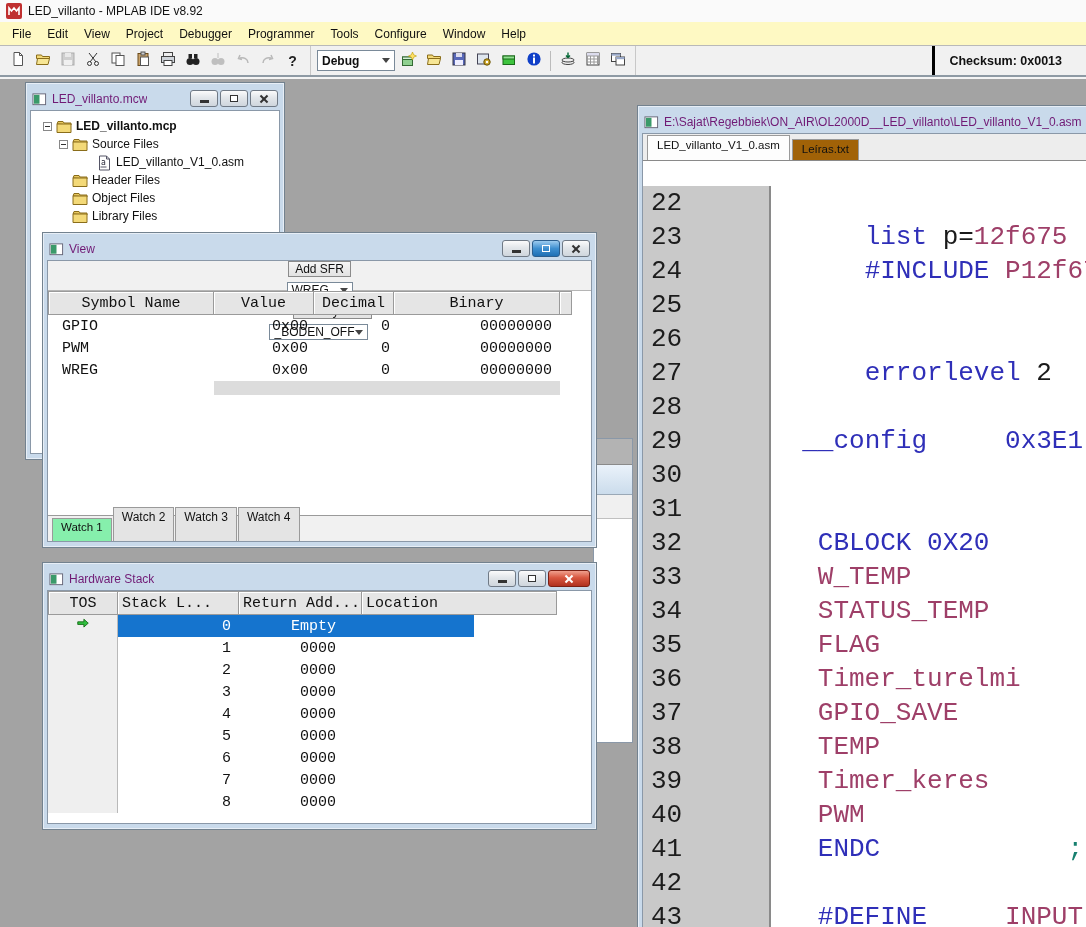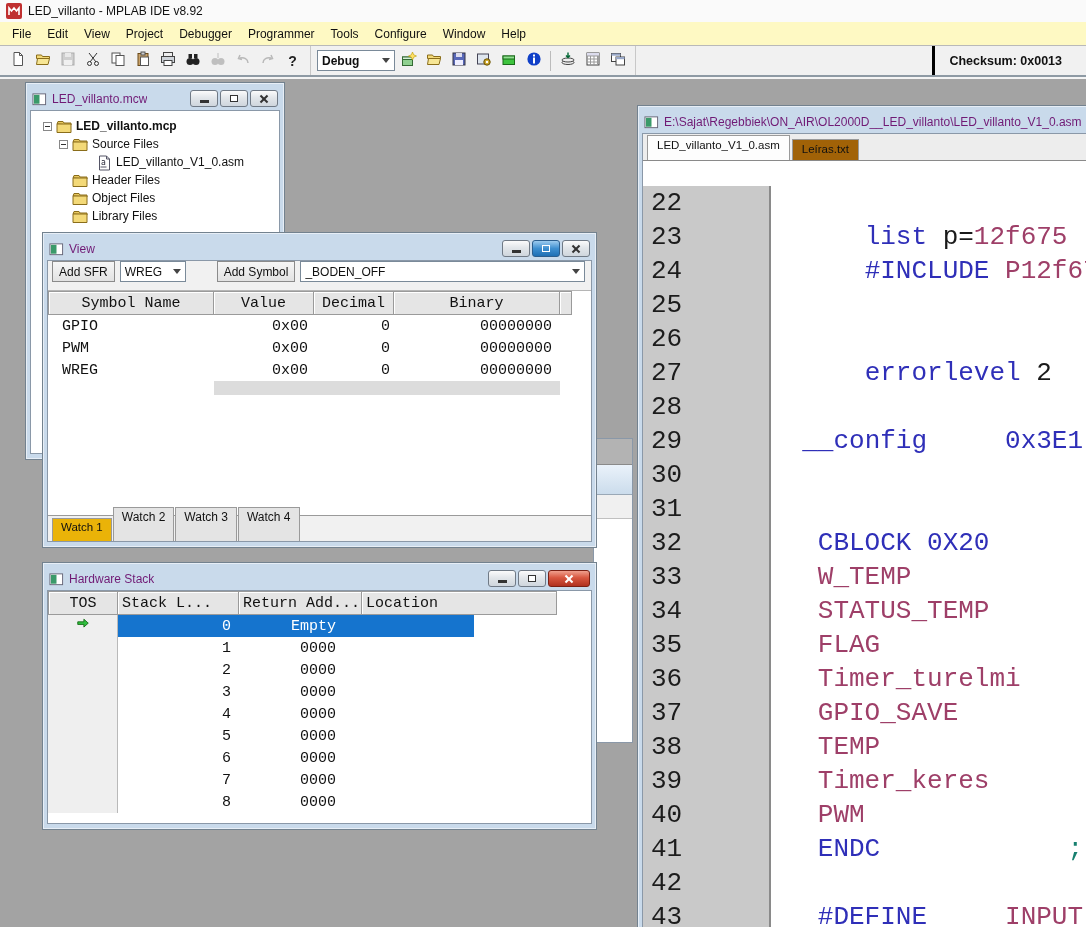--- a/index.html
+++ b/index.html
@@ -51,38 +51,38 @@
 
   
   .tree{padding:6px 8px;font-size:12px;}
   .trow{display:flex;align-items:center;gap:4px;height:18px;white-space:nowrap;}
   .expander{width:9px;height:9px;border:1px solid #888;background:#fff;position:relative;flex:none;}
   .expander::after{content:"";position:absolute;left:1px;top:3px;width:5px;height:1px;background:#333;}
   .ticon16{width:16px;height:14px;flex:none;}
   .bold{font-weight:bold;}
 
   
-  .controls{height:30px;background:#F1F1F1;border-bottom:1px solid #B5B5B5;display:flex;gap:5px;padding:0 4px;}
+  .controls{height:30px;background:#F1F1F1;border-bottom:1px solid #B5B5B5;display:flex;align-items:center;gap:5px;padding:0 4px;flex-direction:column;}
   .btn{height:21px;padding:0 6px;background:linear-gradient(#F6F6F6,#E2E2E2);border:1px solid #8B8B8B;font-size:12px;display:flex;align-items:center;}
   .wcombo{height:21px;background:#fff;border:1px solid #7A8A99;display:flex;align-items:center;justify-content:space-between;padding:0 4px;}
   .thead{display:flex;height:24px;}
   .th{background:#e5e5e5;border:1px solid #9A9A9A;border-left-width:0;box-shadow:inset 1px 1px 0 #fff;
       font-family:"Liberation Mono",monospace;font-size:15px;display:flex;align-items:center;justify-content:center;}
   .th:first-child{border-left-width:1px;}
   .wrow{display:flex;height:22px;font-family:"Liberation Mono",monospace;font-size:15px;align-items:center;}
   .wc1{width:166px;padding-left:14px;}
   .wc2{width:100px;text-align:right;padding-right:6px;}
   .wc3{width:80px;text-align:right;padding-right:4px;}
   .wc4{width:166px;text-align:right;padding-right:8px;}
   .emptysel{height:14px;display:flex;}
   .emptysel .a{width:166px;background:#fff;}
   .emptysel .b{width:346px;background:#DCDCDC;}
   .tabstrip{position:absolute;left:0;right:0;bottom:0;height:26px;background:#F1F1F1;border-top:1px solid #9a9a9a;display:flex;align-items:flex-end;padding-left:4px;}
   .wtab{height:34px;padding:2px 8px 0;font-size:12px;border:1px solid #9a9a9a;border-bottom:none;background:#E4E4E4;margin-right:1px;}
-  .wtab.active{height:23px;background:#eab308;font-size:11.5px;}
+  .wtab.active{height:23px;background:#86efac;font-size:11.5px;}
 
   
   .srow{display:flex;height:22px;align-items:center;font-family:"Liberation Mono",monospace;font-size:15px;position:relative;}
   .sc-tos{width:70px;height:100%;background:#EFEFEF;border-right:1px solid #B9B9B9;display:flex;align-items:center;justify-content:center;}
   .sc-lvl{width:121px;text-align:right;padding-right:8px;}
   .sc-val{width:123px;text-align:right;padding-right:26px;}
   .srow .selbar{position:absolute;left:70px;width:356px;top:0;bottom:0;background:#1574CE;z-index:0;}
   .srow span{position:relative;z-index:1;}
   .srow.sel .sc-lvl,.srow.sel .sc-val{color:#fff;}
   .sc-tos svg{width:16px;height:14px;}

